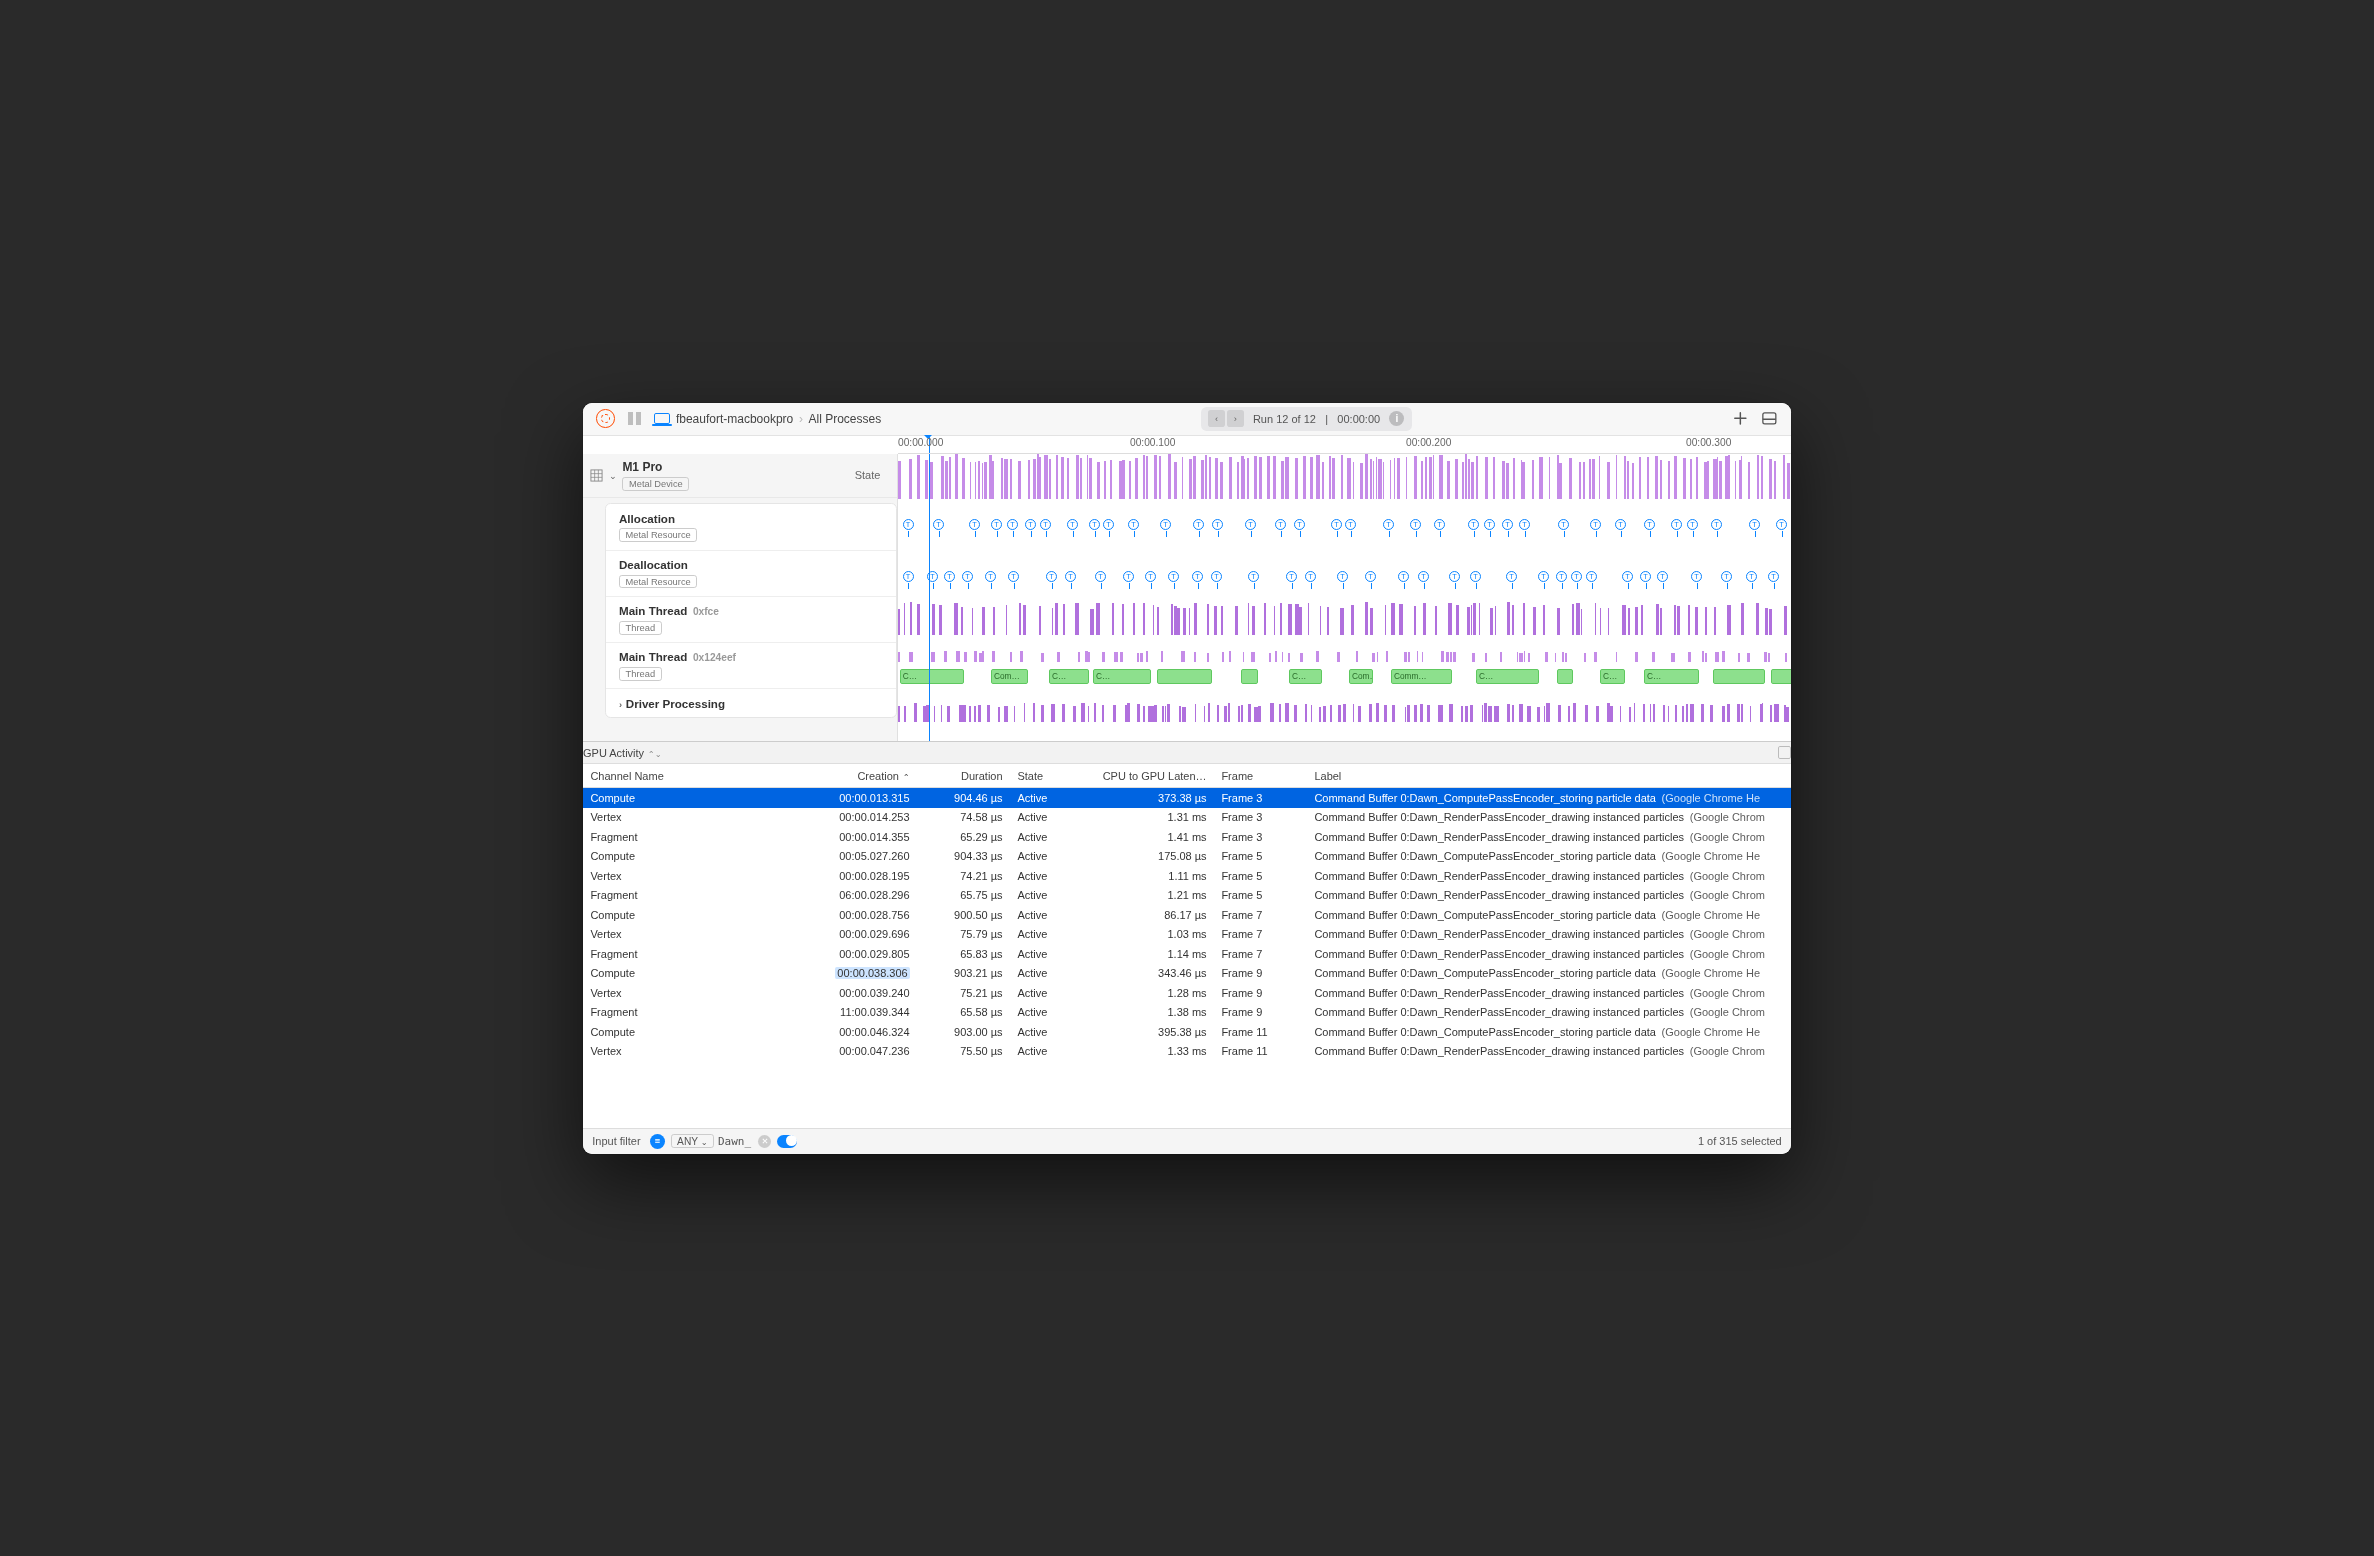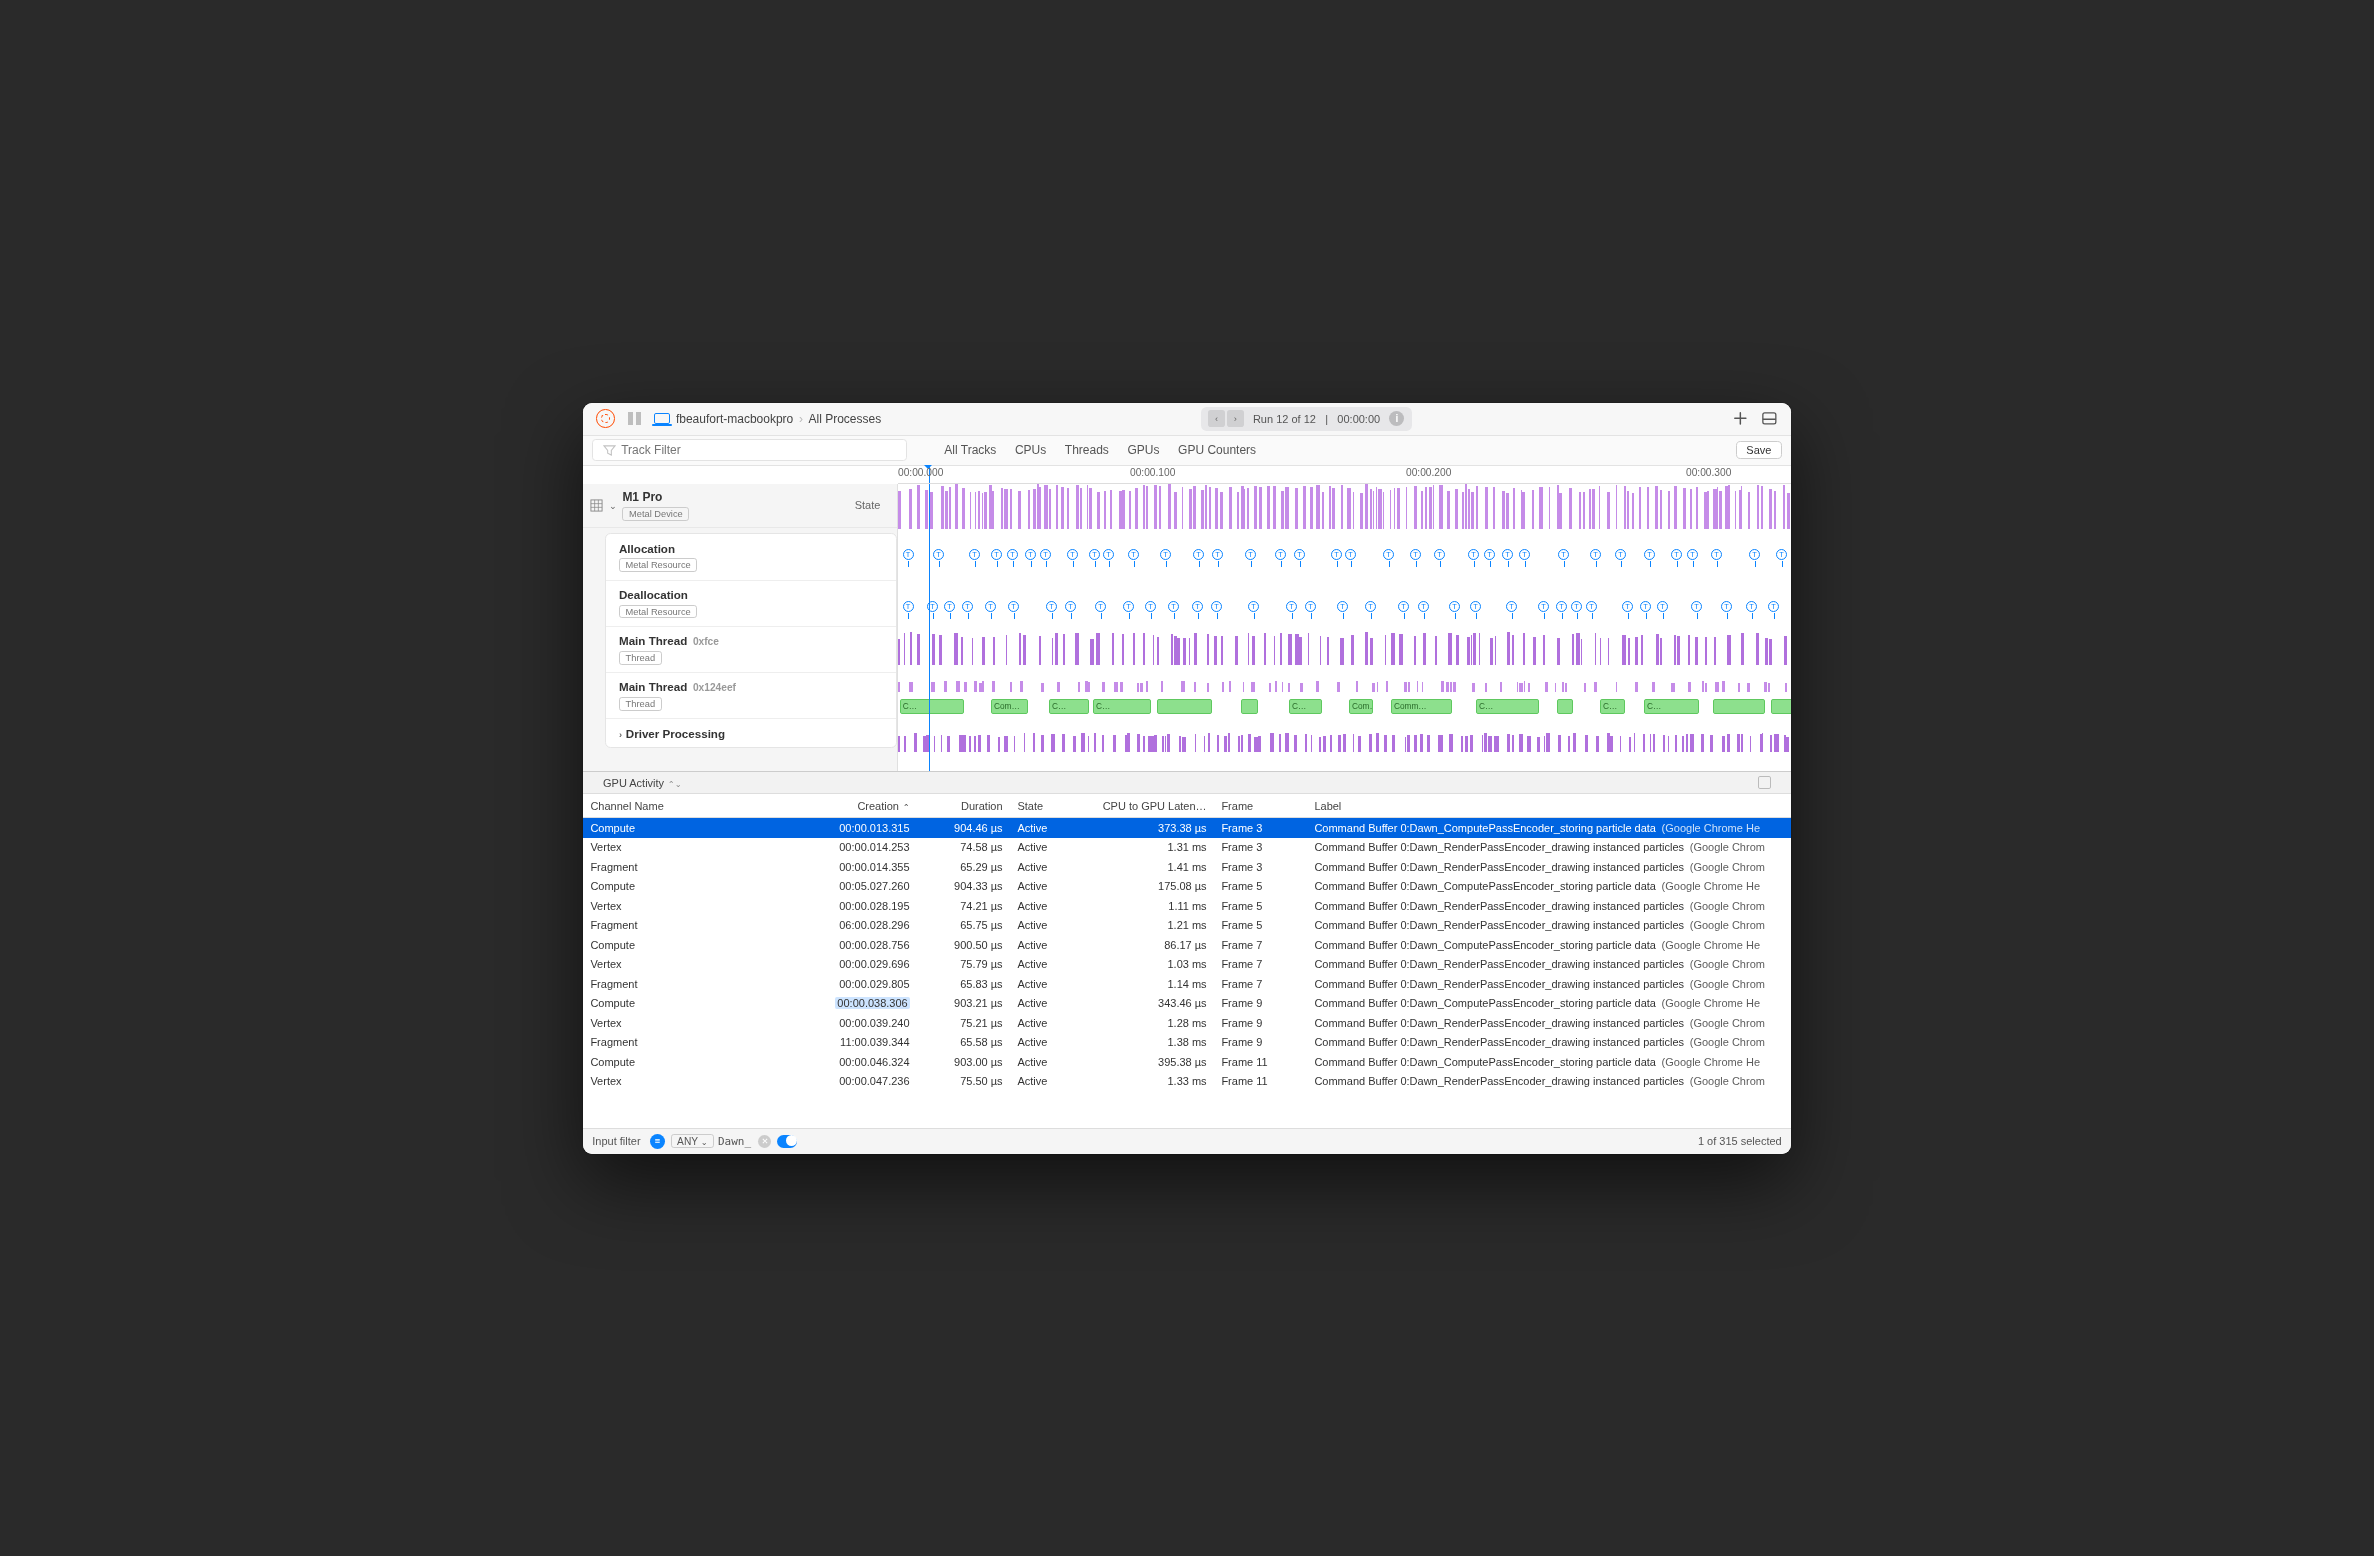--- a/index.html
+++ b/index.html
@@ -55,21 +55,21 @@
   .track .sub{font-size:10.2px; color:#999; margin-left:5.6px;}
   .track .caret{margin-right:3.7px;}
   .lanes{flex:1; position:relative; background:#fff; overflow:hidden;}
   .lane{position:absolute; left:0; right:0;}
   .bar{position:absolute; top:0; bottom:0;}
   .purple{background:#c58ce8;}
   .purple2{background:#b070dd;}
   .green-seg{position:absolute; top:0; bottom:0; background:#8de08d; border:0.9px solid #5ec85e; border-radius:1.9px; font-size:8.3px; color:#2a6b2a; padding:0.9px 1.9px; overflow:hidden; white-space:nowrap;}
   .circ{position:absolute; width:11px; height:11px; border:1.4px solid #0a84ff; border-radius:50%; font-size:7.4px; color:#0a84ff; display:flex; align-items:center;justify-content:center;}
   .circ::after{content:""; position:absolute; top:11px; width:0.9px; height:5.6px; background:#0a84ff; left:50%;}
-  .detail-hdr{height:22px; background:#f2f2f2; border-bottom:0.9px solid #ddd; display:flex; align-items:center; padding:0 20px; font-size:11px; color:#444;}
+  .detail-hdr{height:22px; background:#f2f2f2; border-bottom:0.9px solid #ddd; display:flex; align-items:center; padding:0 0; font-size:11px; color:#444;}
   .updown{font-size:8.3px; color:#888; margin-left:3.7px;}
   .mini-icon{margin-left:auto; width:13px; height:13px; border:0.9px solid #bbb; border-radius:1.9px;}
   .table-hdr{display:flex; height:24px; border-bottom:0.9px solid #ddd; font-size:11px; color:#444; align-items:center;}
   .table-hdr>div,.row>div{padding:0 7.4px; overflow:hidden; white-space:nowrap; text-overflow:ellipsis;}
   .c-name{width:186px;} .c-cre{width:148px; text-align:right;} .c-dur{width:93px; text-align:right;}
   .c-state{width:83px;} .c-lat{width:121px; text-align:right;} .c-frame{width:93px;} .c-label{flex:1;}
   .sort-arr{font-size:8.3px; margin-left:3.7px;}
   .tbody{flex:1; overflow:auto;}
   .row{display:flex; height:19.5px; align-items:center; font-size:11px; color:#333;}
   .row.sel{background:#0064e1; color:#fff;}
@@ -117,36 +117,20 @@
     <div class="spacer"></div>
     <div class="plus-icon"><svg viewBox="0 0 18 18">
           <path d="M9 3v12M3 9h12" stroke="#555" stroke-width="1.6" stroke-linecap="round"></path>
         </svg></div>
     <div class="cols-icon"><svg viewBox="0 0 18 18">
           <rect x="2" y="3" width="14" height="12" rx="2" fill="none" stroke="#555" stroke-width="1.4"></rect>
           <line x1="2" y1="10" x2="16" y2="10" stroke="#555" stroke-width="1.4"></line>
         </svg></div>
   </div>
 
-  <div class="filterbar">
-    <div class="trackfilter">
-      <svg class="funnel" viewBox="0 0 14 12">
-          <path d="M1 1h12L9 6v5l-4-2V6z" fill="none" stroke="#888" stroke-width="1.2"></path>
-        </svg>
-      <input placeholder="Track Filter" style="">
-    </div>
-    <div class="tabs" id="tabs">
-        <span>All Tracks</span>
-        <span>CPUs</span>
-        <span>Threads</span>
-        <span>GPUs</span>
-        <span>GPU Counters</span>
-      </div>
-    <div class="save-btn">Save</div>
-  </div>
 
   <div style="position:relative;">
     <div class="ruler" id="ruler">
       <div class="playhead"></div>
     <span style="left: 0px;">00:00.000</span>
         <span style="left: 232px;">00:00.100</span>
         <span style="left: 508px;">00:00.200</span>
         <span style="left: 788px;">00:00.300</span>
       </div>
   </div>

